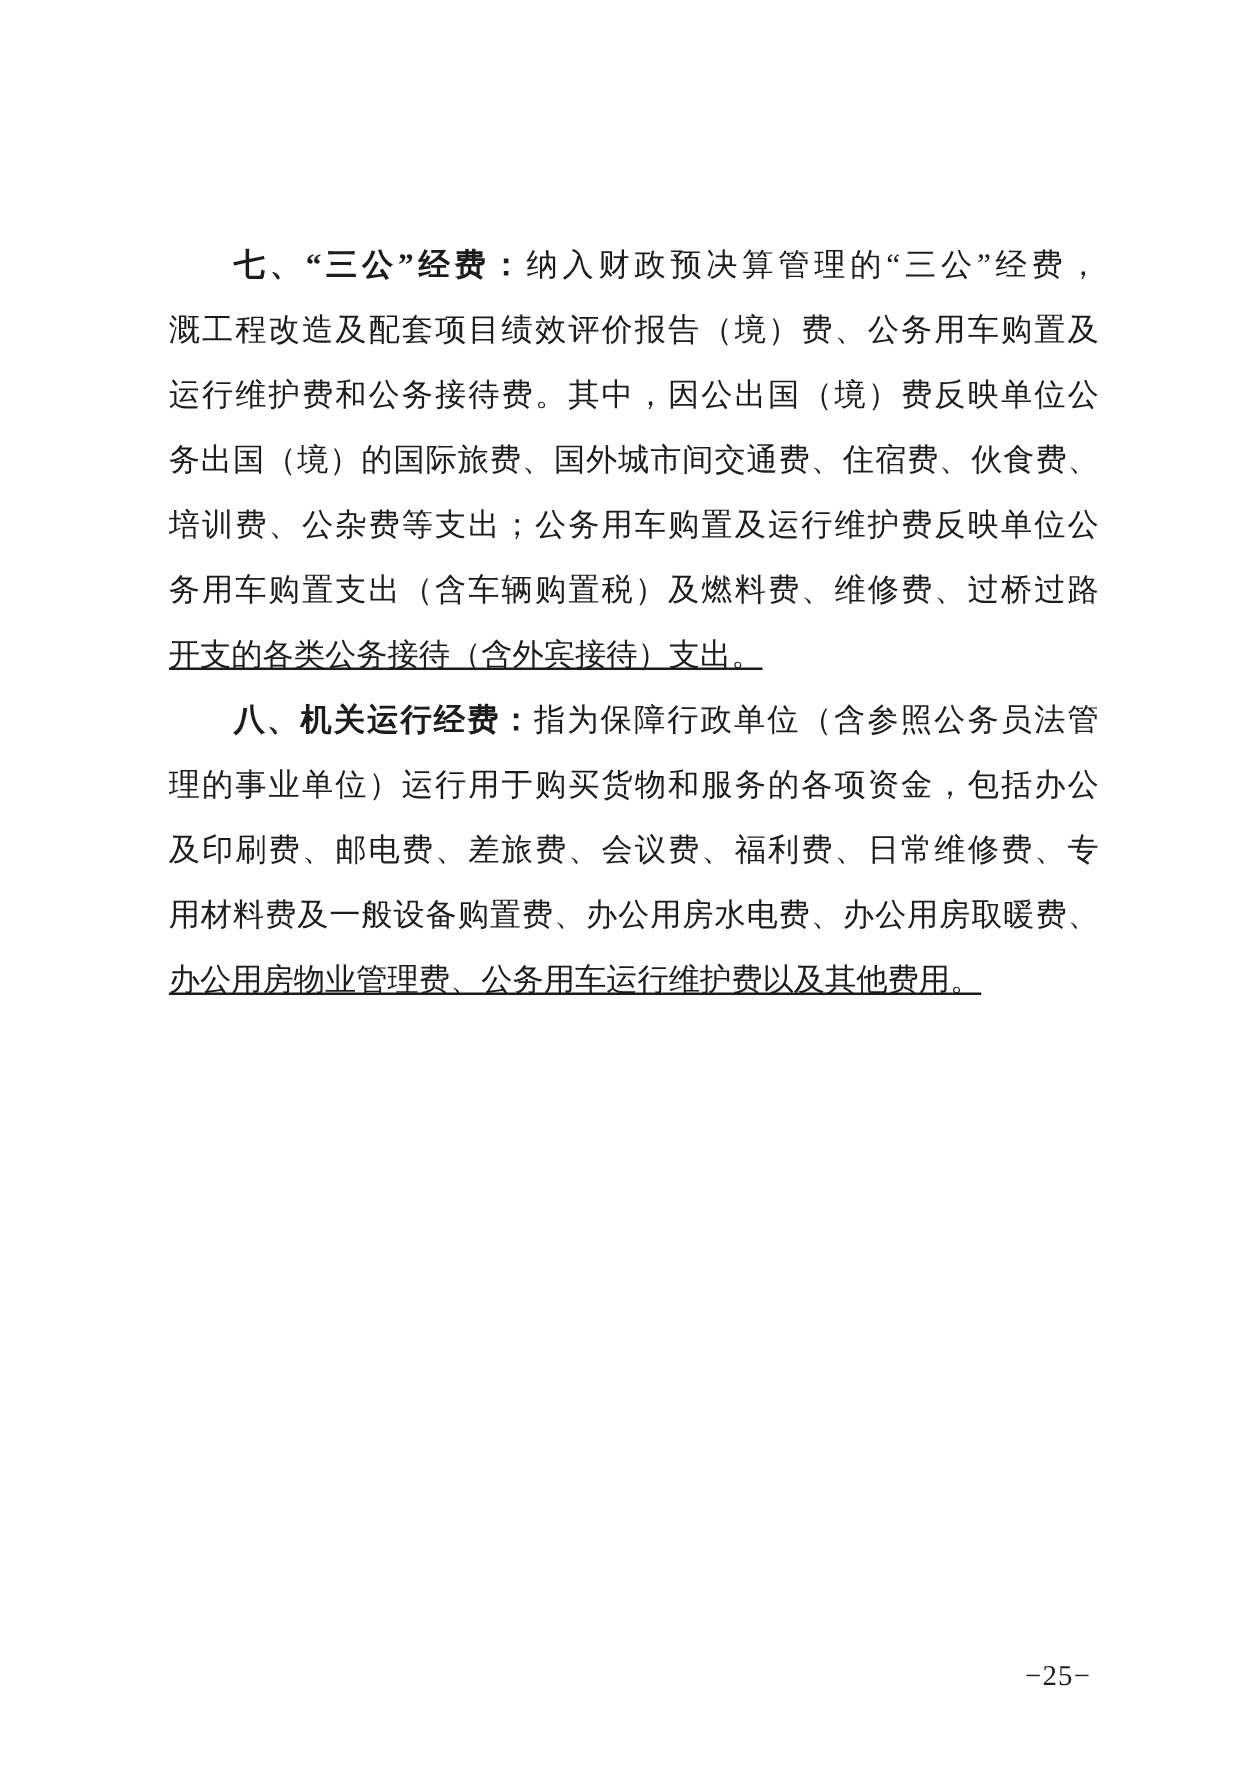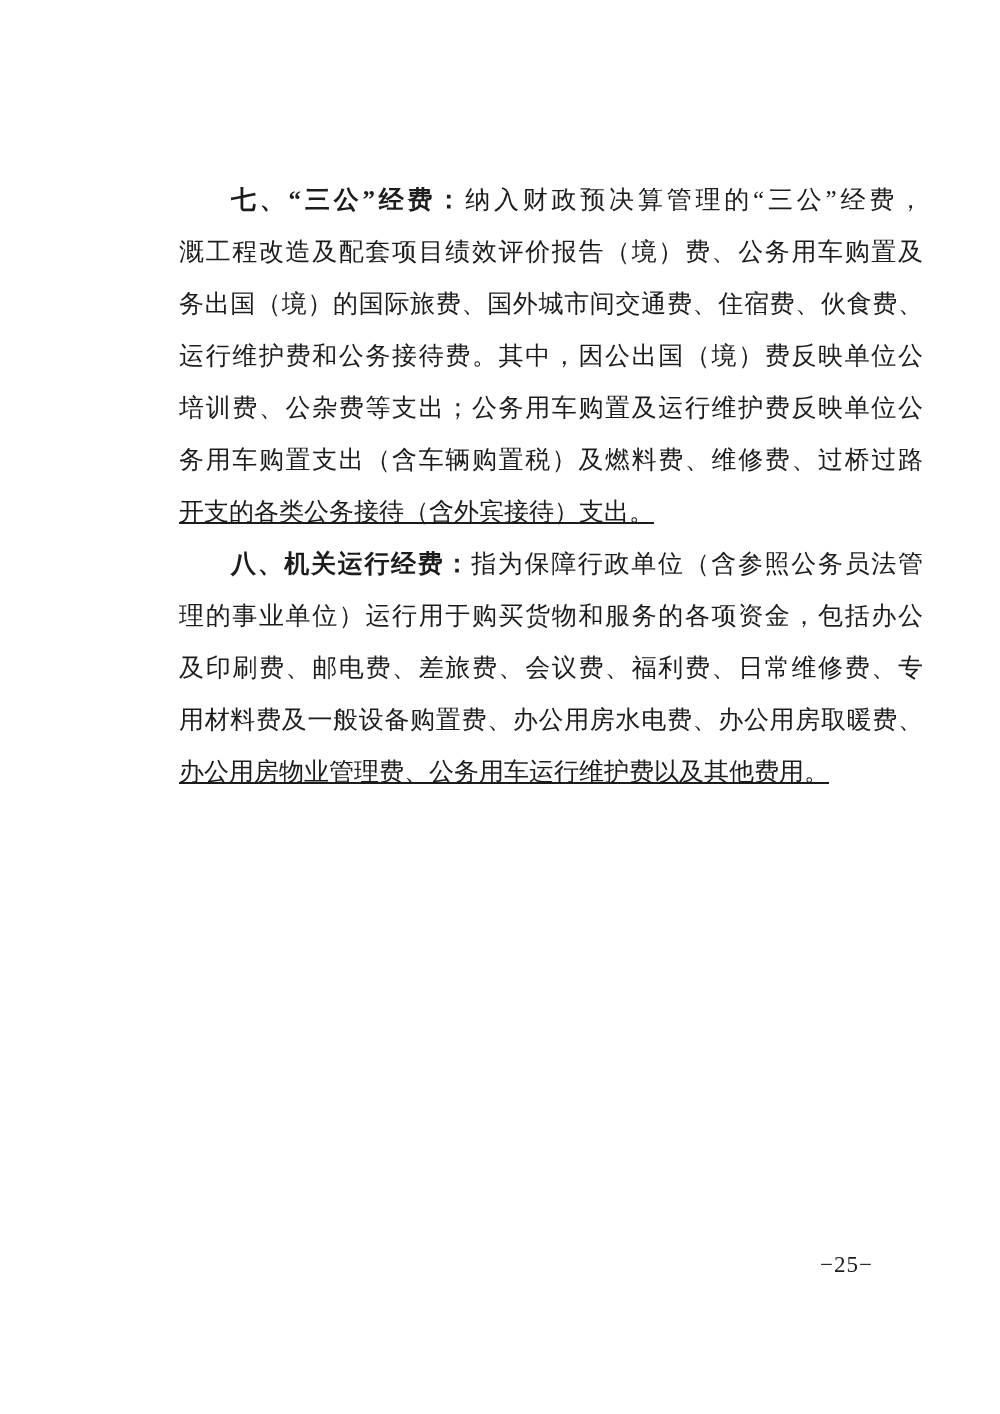--- a/index.html
+++ b/index.html
@@ -12,23 +12,22 @@
     width: 1000px;
     height: 1414px;
     background: #ffffff;
     color: #1c1c1c;
     font-family: "Liberation Serif", "DejaVu Serif", serif;
     overflow: hidden;
   }
   .content {
     position: absolute;
     left: 135px;
-    top: 174px;
+    top: 187px;
     width: 744px;
-    margin-left: 44px;
   }
   .line {
     height: 52px;
     line-height: 52px;
     font-size: 25px;
     text-align: justify;
     text-align-last: justify;
     overflow: hidden;
     white-space: nowrap;
   }
@@ -41,41 +40,41 @@
   }
   .bold {
     font-weight: bold;
   }
   .attachment {
     margin-top: 31px;
   }
   .page-number {
     position: absolute;
     left: 820px;
-    top: 1248px;
+    top: 1324px;
     width: 64px;
     height: 34px;
     line-height: 34px;
     font-size: 23px;
     letter-spacing: 1px;
     color: #1c1c1c;
     text-align: left;
   }
 </style>
 </head>
 <body>
 
 <div class="page">
   <div class="content">
 
     <section>
       <div class="line indent"><span class="bold">七、“三公”经费：</span><span>纳入财政预决算管理的“三公”经费，</span></div>
       <div class="line">溉工程改造及配套项目绩效评价报告（境）费、公务用车购置及</div>
+      <div class="line">运行维护费和公务接待费。其中，因公出国（境）费反映单位公</div>
       <div class="line">务出国（境）的国际旅费、国外城市间交通费、住宿费、伙食费、</div>
-      <div class="line">运行维护费和公务接待费。其中，因公出国（境）费反映单位公</div>
       <div class="line">培训费、公杂费等支出；公务用车购置及运行维护费反映单位公</div>
       <div class="line">务用车购置支出（含车辆购置税）及燃料费、维修费、过桥过路</div>
       <div class="line last">开支的各类公务接待（含外宾接待）支出。</div>
     </section>
 
     <section>
       <div class="line indent"><span class="bold">八、机关运行经费：</span><span>指为保障行政单位（含参照公务员法管</span></div>
       <div class="line">理的事业单位）运行用于购买货物和服务的各项资金，包括办公</div>
       <div class="line">及印刷费、邮电费、差旅费、会议费、福利费、日常维修费、专</div>
       <div class="line">用材料费及一般设备购置费、办公用房水电费、办公用房取暖费、</div>

